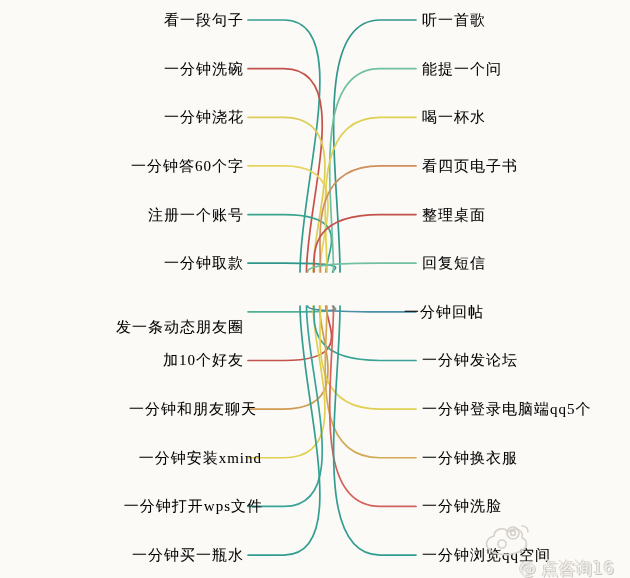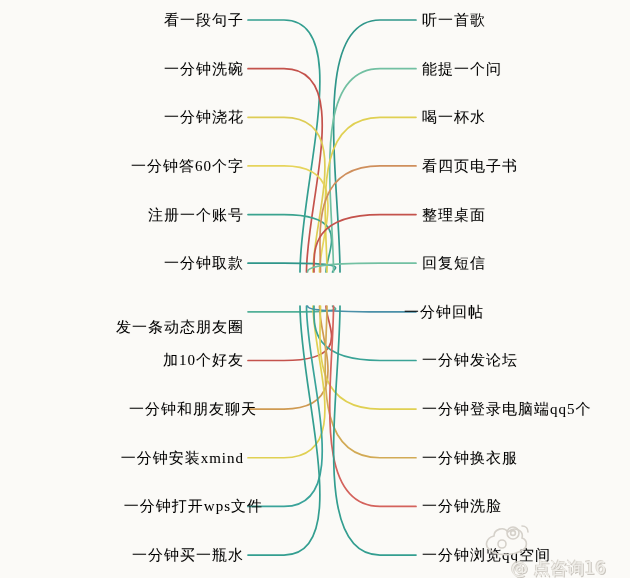--- a/index.html
+++ b/index.html
@@ -37,21 +37,21 @@
     width:230px;
     text-align:center;
     font-size:22px;
     font-weight:bold;
     letter-spacing:1px;
     color:#4e4a47;
     text-shadow:0 0 1px rgba(80,75,70,.35);
   }
   #watermark{
     position:absolute;
-    right:20px; bottom:0px;
+    right:12px; bottom:0px;
     text-align:right;
     pointer-events:none;
   }
   #watermark .wm-account{
     font-size:17px;
     color:#efede8;
     text-shadow:1px 1px 0 #c9c5be, -1px -1px 0 #d8d4cd;
     margin-right:4px;
     margin-bottom:-2px;
   }
@@ -103,21 +103,21 @@
   <div id="labels">
       <div class="branch-label left" style="top: 10px; right: 386px;">看一段句子</div>
       <div class="branch-label left" style="top: 58.64px; right: 386px;">一分钟洗碗</div>
       <div class="branch-label left" style="top: 107.28px; right: 386px;">一分钟浇花</div>
       <div class="branch-label left" style="top: 155.92px; right: 386px;">一分钟答60个字</div>
       <div class="branch-label left" style="top: 204.56px; right: 386px;">注册一个账号</div>
       <div class="branch-label left" style="top: 253.2px; right: 386px;">一分钟取款</div>
       <div class="branch-label left" style="top: 301.84px; right: 386px; margin-top: 15px;">发一条动态朋友圈</div>
       <div class="branch-label left" style="top: 350.48px; right: 386px;">加10个好友</div>
       <div class="branch-label left" style="top: 399.12px; right: 373px; text-align: center;">一分钟和朋友聊天</div>
-      <div class="branch-label left" style="top: 447.76px; right: 386px;">一分钟安装xmind</div>
+      <div class="branch-label left" style="top: 447.76px; right: 368px;">一分钟安装xmind</div>
       <div class="branch-label left" style="top: 496.4px; right: 367px;">一分钟打开wps文件</div>
       <div class="branch-label left" style="top: 545.04px; right: 386px;">一分钟买一瓶水</div>
       <div class="branch-label right" style="top: 10px; left: 422px;">听一首歌</div>
       <div class="branch-label right" style="top: 58.64px; left: 422px;">能提一个问</div>
       <div class="branch-label right" style="top: 107.28px; left: 422px;">喝一杯水</div>
       <div class="branch-label right" style="top: 155.92px; left: 422px;">看四页电子书</div>
       <div class="branch-label right" style="top: 204.56px; left: 422px;">整理桌面</div>
       <div class="branch-label right" style="top: 253.2px; left: 422px;">回复短信</div>
       <div class="branch-label right" style="top: 301.84px; left: 404px;">一分钟回帖</div>
       <div class="branch-label right" style="top: 350.48px; left: 422px;">一分钟发论坛</div>

